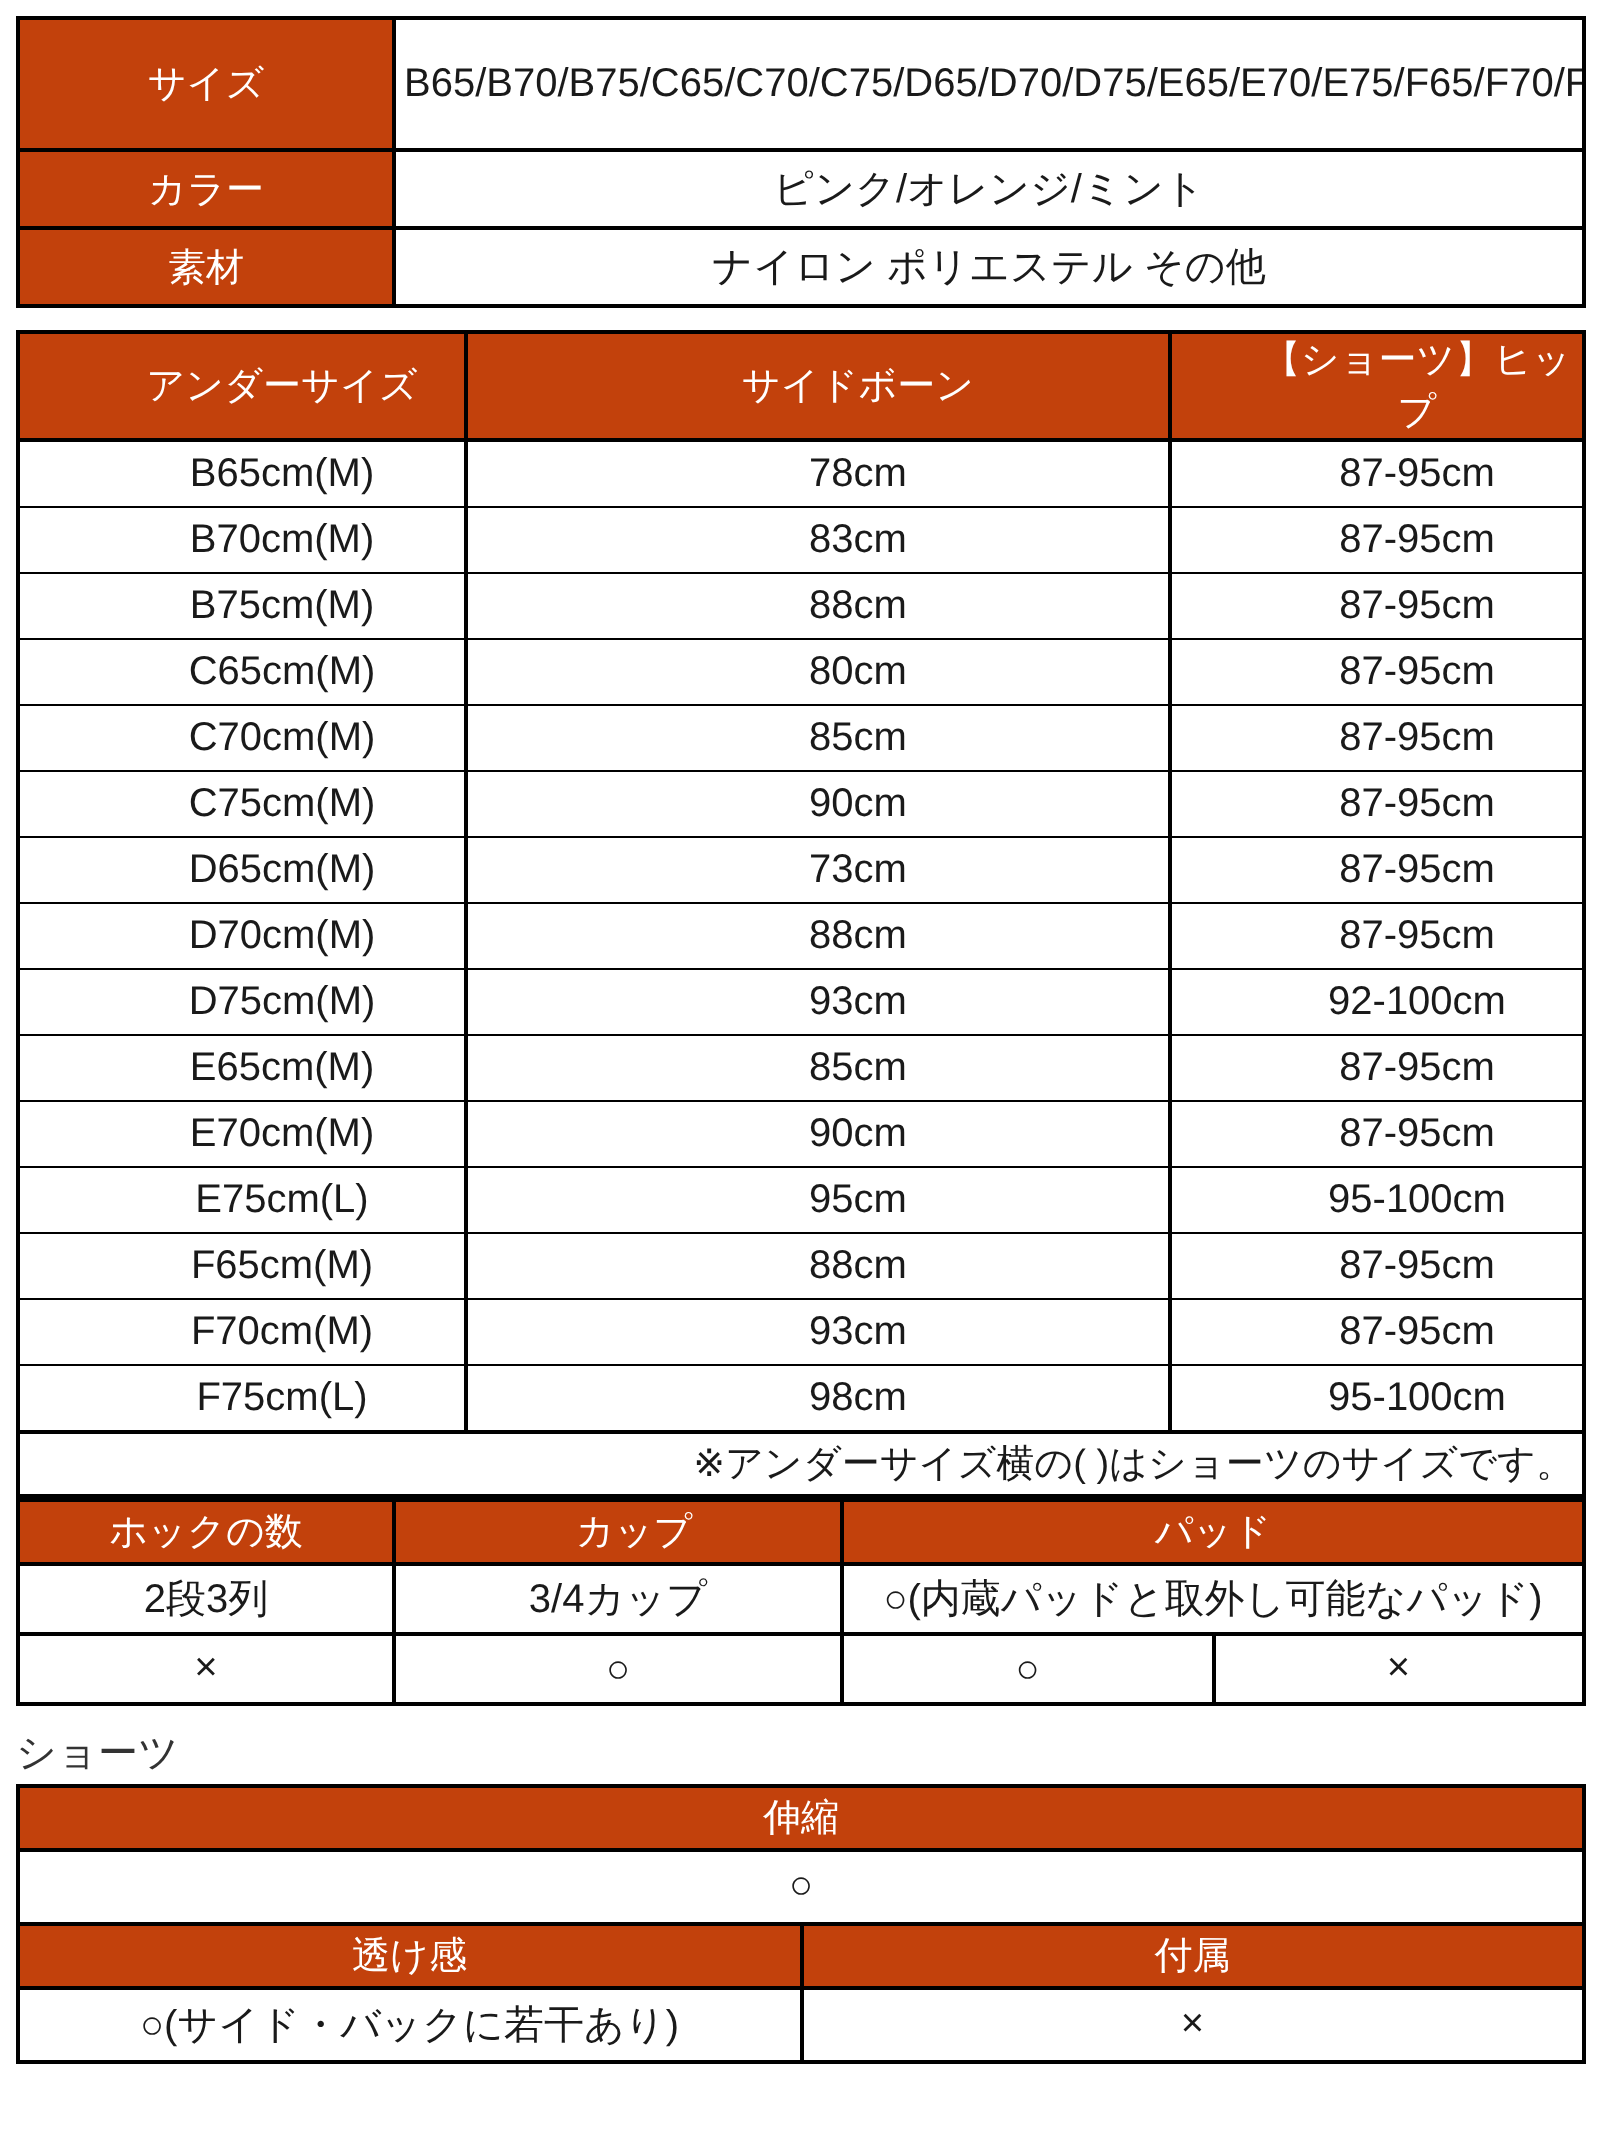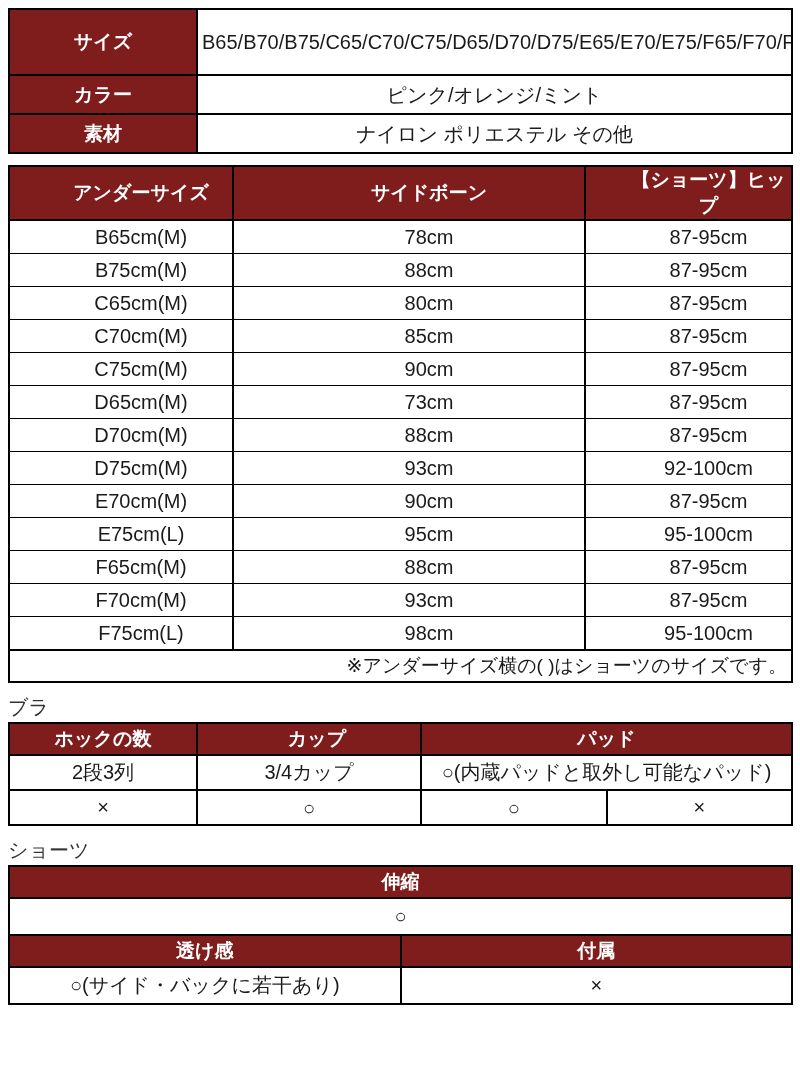--- a/index.html
+++ b/index.html
@@ -25,23 +25,22 @@
   th, td {
     border: 2px solid #000000;
     text-align: center;
     vertical-align: middle;
     padding: 0 4px;
     font-size: 19px;
     font-weight: normal;
     overflow: hidden;
   }
   .hdr {
-    background: #7f1d1d;
+    background: #c2410c;
     color: #ffffff;
-    font-weight: bold;
   }
   
   .t-info { margin-bottom: 11px; }
   .t-info .c-label { width: 178px; }
   .t-info .r-size td, .t-info .r-size th { height: 64px; }
   .t-info .r-color td, .t-info .r-color th { height: 37px; }
   .t-info .r-material td, .t-info .r-material th { height: 37px; }
   .t-info td { font-size: 20px; line-height: 1.3; }
 
   
@@ -109,20 +108,25 @@
       <th class="hdr c1">アンダーサイズ</th>
       <th class="hdr c2">サイドボーン</th>
       <th class="hdr c3">【ショーツ】ヒップ</th>
     </tr>
     <tr>
       <td>B65cm(M)</td>
       <td>78cm</td>
       <td>87-95cm</td>
     </tr>
     <tr>
+      <td>B70cm(M)</td>
+      <td>83cm</td>
+      <td>87-95cm</td>
+    </tr>
+    <tr>
       <td>B75cm(M)</td>
       <td>88cm</td>
       <td>87-95cm</td>
     </tr>
     <tr>
       <td>C65cm(M)</td>
       <td>80cm</td>
       <td>87-95cm</td>
     </tr>
     <tr>
@@ -144,20 +148,25 @@
       <td>D70cm(M)</td>
       <td>88cm</td>
       <td>87-95cm</td>
     </tr>
     <tr>
       <td>D75cm(M)</td>
       <td>93cm</td>
       <td>92-100cm</td>
     </tr>
     <tr>
+      <td>E65cm(M)</td>
+      <td>85cm</td>
+      <td>87-95cm</td>
+    </tr>
+    <tr>
       <td>E70cm(M)</td>
       <td>90cm</td>
       <td>87-95cm</td>
     </tr>
     <tr>
       <td>E75cm(L)</td>
       <td>95cm</td>
       <td>95-100cm</td>
     </tr>
     <tr>
@@ -174,21 +183,20 @@
       <td>F75cm(L)</td>
       <td>98cm</td>
       <td>95-100cm</td>
     </tr>
     <tr class="note-row">
       <td colspan="3">※アンダーサイズ横の( )はショーツのサイズです。</td>
     </tr>
   </tbody>
     </table>
 
-  <div class="section-label">ブラ</div>
   <table class="t-bra">
     <tbody>
         <tr class="head">
       <th class="hdr b1">ホックの数</th>
       <th class="hdr b2">カップ</th>
       <th class="hdr" colspan="2">パッド</th>
     </tr>
     <tr class="vals">
       <td>2段3列</td>
       <td>3/4カップ</td>

